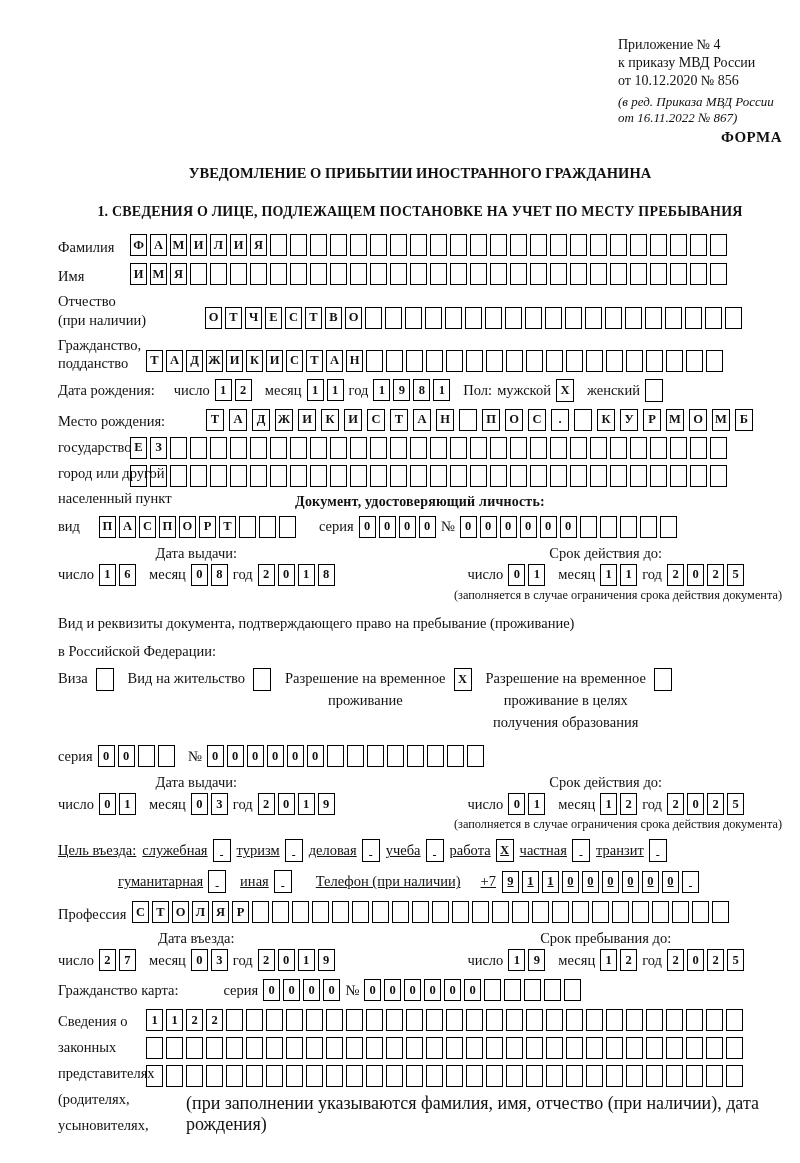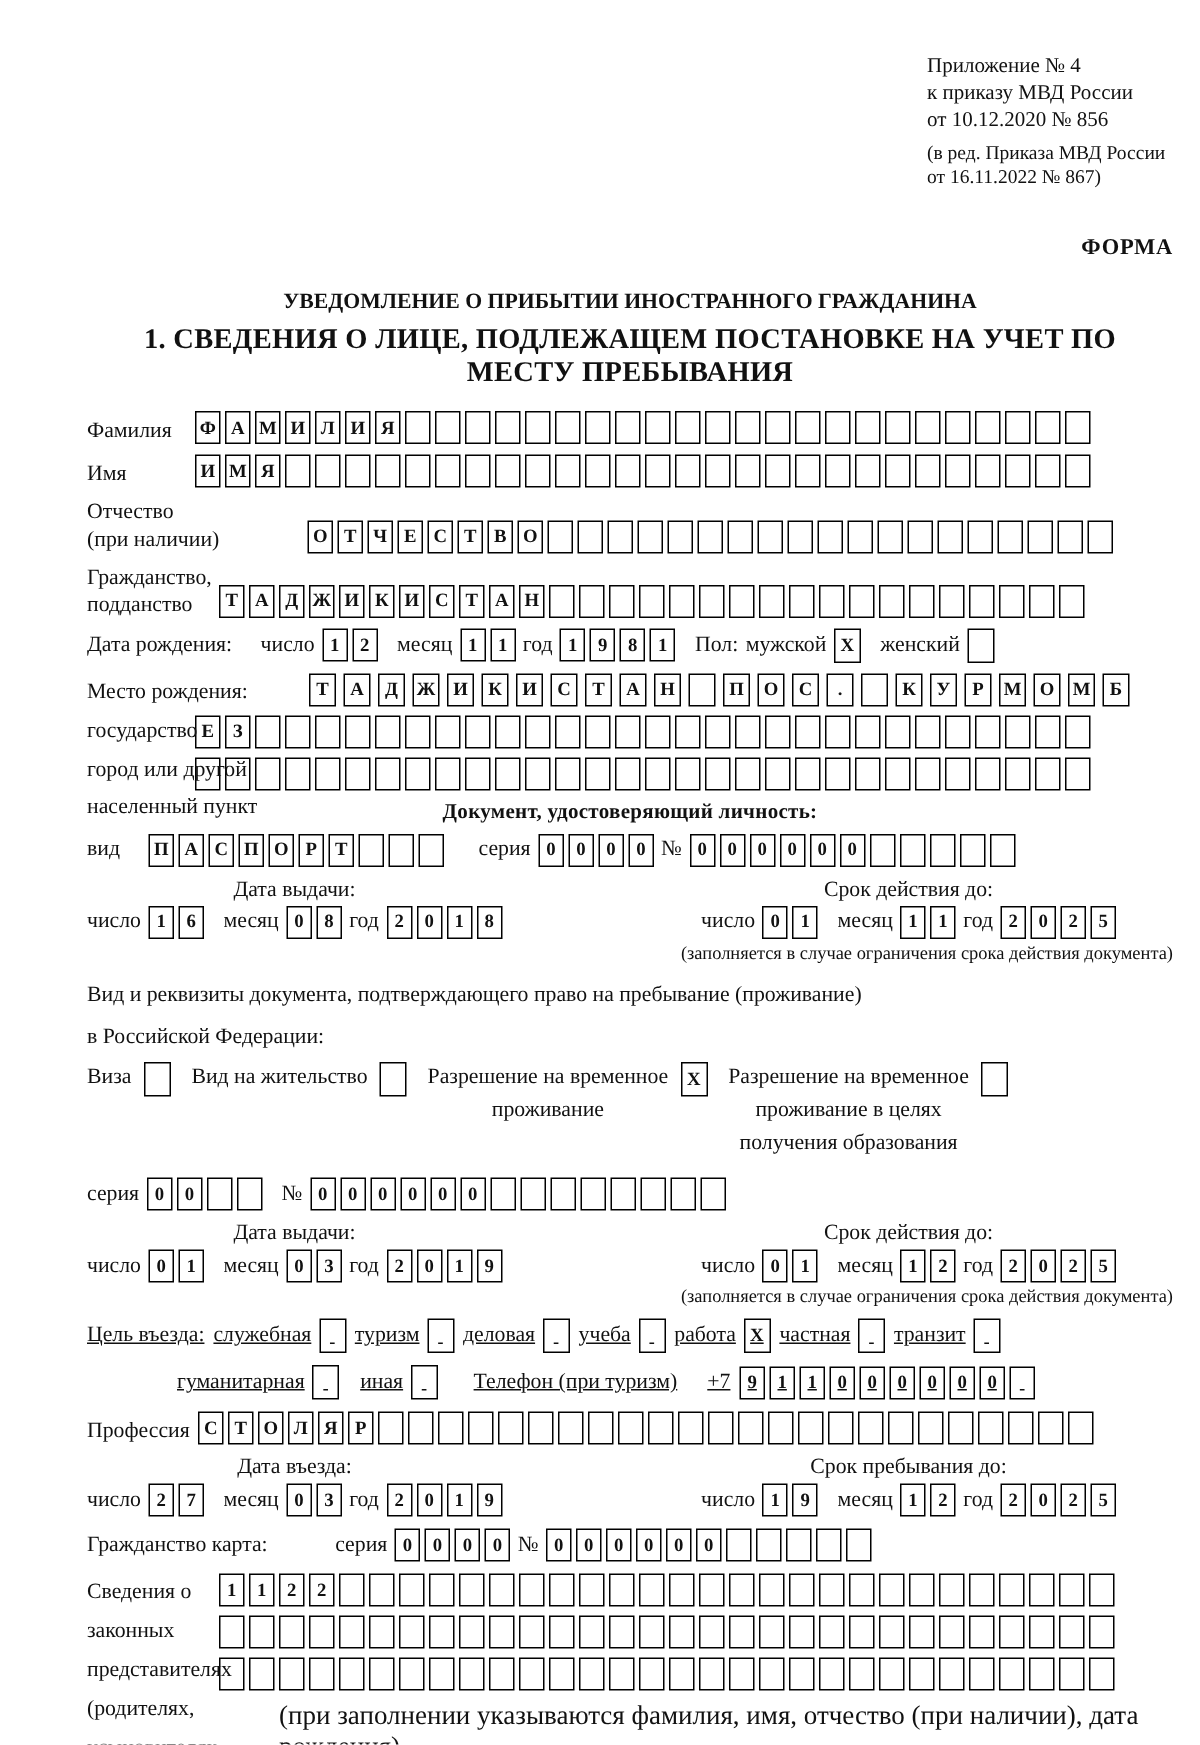--- a/index.html
+++ b/index.html
@@ -2,28 +2,28 @@
 <html><head>
 <meta charset="utf-8">
 <style>
   html,body{margin:0;padding:0;background:#ffffff;}
   body{width:800px;height:1163px;overflow:hidden;color:#111;
        font-family:"Liberation Serif","DejaVu Serif",serif;}
   .page{padding:36px 18px 0 58px;position:relative;}
 
   
   .hdr{margin-left:560px;font-size:14px;line-height:1.28;}
-  .hdr .small{font-size:13px;}
+  .hdr .small{font-size:13px;font-style:italic;}
   .hdr .gap{margin-top:4px;}
-  .forma{margin-top:30px;text-align:right;font-weight:bold;font-size:15px;letter-spacing:.5px;}
+  .forma{margin-top:2px;text-align:right;font-weight:bold;font-size:15px;letter-spacing:.5px;}
 
   
   .title{margin-top:16px;text-align:center;font-weight:bold;font-size:14.5px;line-height:1.55;}
   .t-underline{display:inline-block;width:46px;border-bottom:2px solid #333;margin-left:10px;}
-  .sec-heading{margin-top:4px;text-align:center;font-weight:bold;font-size:19px;letter-spacing:.2px;}
+  .sec-heading{margin-top:20px;text-align:center;font-weight:bold;font-size:14px;letter-spacing:.2px;}
 
   .formbody{margin-top:14px;font-size:14.5px;}
 
   
   .boxes{display:flex;gap:3px;flex:0 0 auto;}
   .cbox{box-sizing:content-box;width:15px;height:20px;border:1.6px solid #000;
         display:flex;align-items:center;justify-content:center;
         font-size:12.5px;font-weight:bold;background:#fff;flex:0 0 auto;}
   .chk .cbox{width:16px;height:21px;}
   .wide .cbox{width:16px;}
@@ -615,21 +615,21 @@
           <span class="boxes chk">
             <span class="cbox">&nbsp;</span>
           </span>
         </span>
       <span class="purp ml8">
           <span>иная</span>
           <span class="boxes chk">
             <span class="cbox">&nbsp;</span>
           </span>
         </span>
-      <span class="ml18">Телефон (при туризм)</span>
+      <span class="ml18">Телефон (при наличии)</span>
       <span class="ml14">+7</span>
       <span class="boxes">
           <span class="cbox">9</span>
           <span class="cbox">1</span>
           <span class="cbox">1</span>
           <span class="cbox">0</span>
           <span class="cbox">0</span>
           <span class="cbox">0</span>
           <span class="cbox">0</span>
           <span class="cbox">0</span>

